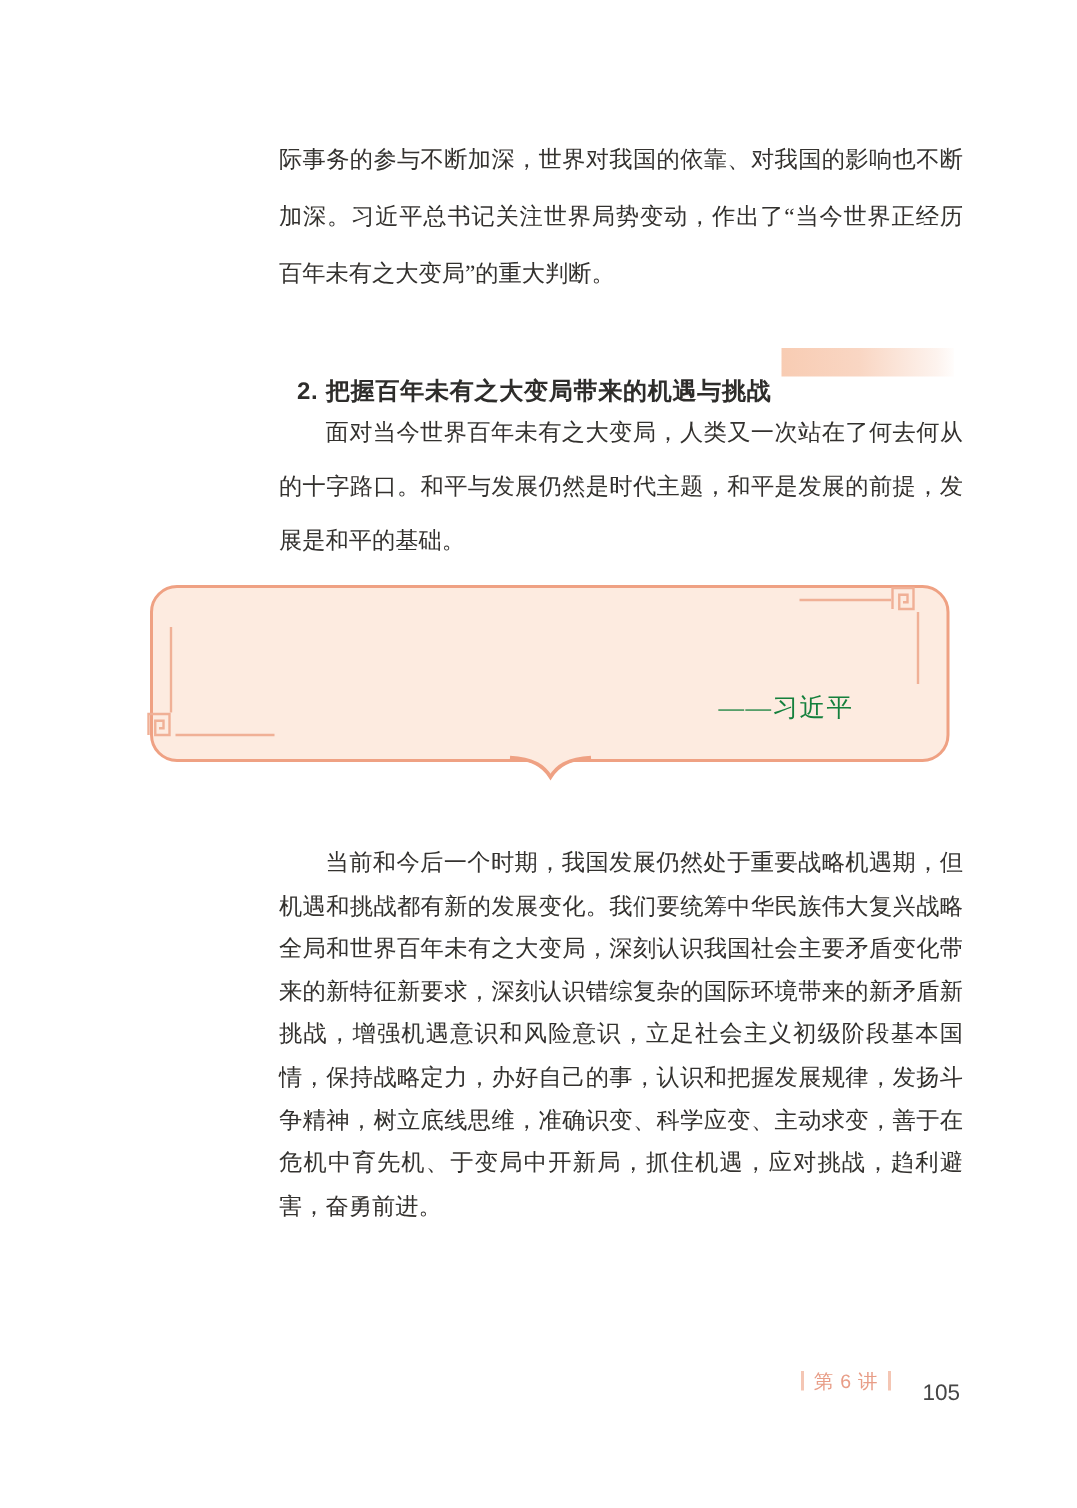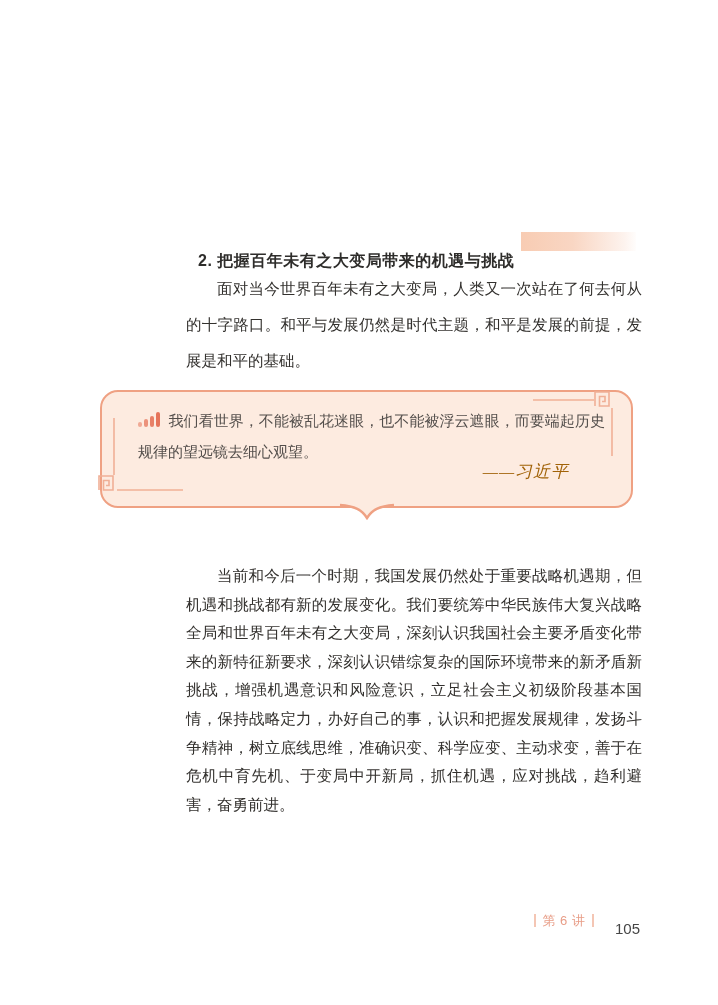--- a/index.html
+++ b/index.html
@@ -86,23 +86,22 @@
   }
   .bars-icon i:nth-child(1) { height: 5px;  opacity: .55; }
   .bars-icon i:nth-child(2) { height: 8px;  opacity: .75; }
   .bars-icon i:nth-child(3) { height: 11px; opacity: .9; }
   .bars-icon i:nth-child(4) { height: 15px; opacity: 1; }
   .quote-attrib {
     position: absolute;
     right: 62px;
     top: 68px;
     font-family: "Liberation Serif", "DejaVu Serif", serif;
-    font-style: italic;
     font-size: 17px;
-    color: #a16207;
+    color: #15803d;
     letter-spacing: 1px;
   }
   .orn-tr { position: absolute; top: 2px; right: 6px; width: 92px; height: 70px; overflow: visible; }
   .orn-bl { position: absolute; bottom: 8px; left: -5px; width: 100px; height: 80px; overflow: visible; }
   .tail   { position: absolute; left: 50%; bottom: -15px; transform: translateX(-50%); width: 54px; height: 19px; overflow: visible; }
 
   .footer {
     position: absolute;
     top: 904px;
     right: 78px;
@@ -127,20 +126,21 @@
     color: #464646;
     letter-spacing: 0;
     margin-top: 16px;
   }
 </style>
 </head>
 <body>
 
 <div class="page">
 
+  <p class="body-text para-intro">际事务的参与不断加深，世界对我国的依靠、对我国的影响也不断加深。习近平总书记关注世界局势变动，作出了“当今世界正经历百年未有之大变局”的重大判断。</p>
 
   <h2 class="heading">
     <span class="heading-text">2. 把握百年未有之大变局带来的机遇与挑战</span>
     <span class="heading-bar"></span>
   </h2>
 
   <p class="body-text para-cross">面对当今世界百年未有之大变局，人类又一次站在了何去何从的十字路口。和平与发展仍然是时代主题，和平是发展的前提，发展是和平的基础。</p>
 
   <div class="quote-box">
 
@@ -153,28 +153,20 @@
     </svg>
 
     <svg class="orn-bl" viewBox="0 0 100 80" xmlns="http://www.w3.org/2000/svg">
       <g stroke="#f0b096" stroke-width="1.6" fill="none">
         <path d="M17 0 V57"></path>
         <path transform="translate(1,57)" d="M1 15 L1 1 L15 1 L15 15 L5.5 15 L5.5 5.5 L11 5.5 L11 10.5 L8 10.5"></path>
         <path d="M20 72 H86"></path>
       </g>
     </svg>
 
-    <div class="quote-body">
-      <span class="bars-icon">
-        <i></i>
-          <i></i>
-          <i></i>
-          <i></i>
-      </span><span>我们看世界，不能被乱花迷眼，也不能被浮云遮眼，而要端起历史规律的望远镜去细心观望。</span>
-    </div>
 
     <div class="quote-attrib">——习近平</div>
 
     <svg class="tail" viewBox="0 0 54 19" xmlns="http://www.w3.org/2000/svg">
       <path d="M0 0 H54 V2 C39 3.5 32 8 27 17 C22 8 15 3.5 0 2 Z" fill="#fdebe0"></path>
       <path d="M0 3 C15 4 22 8 27 16 C32 8 39 4 54 3" stroke="#efa183" stroke-width="2.5" fill="none"></path>
     </svg>
 
   </div>
 

